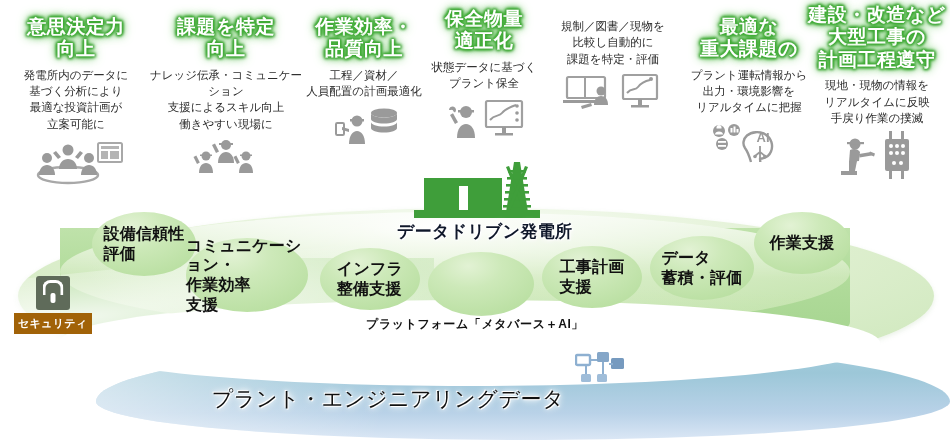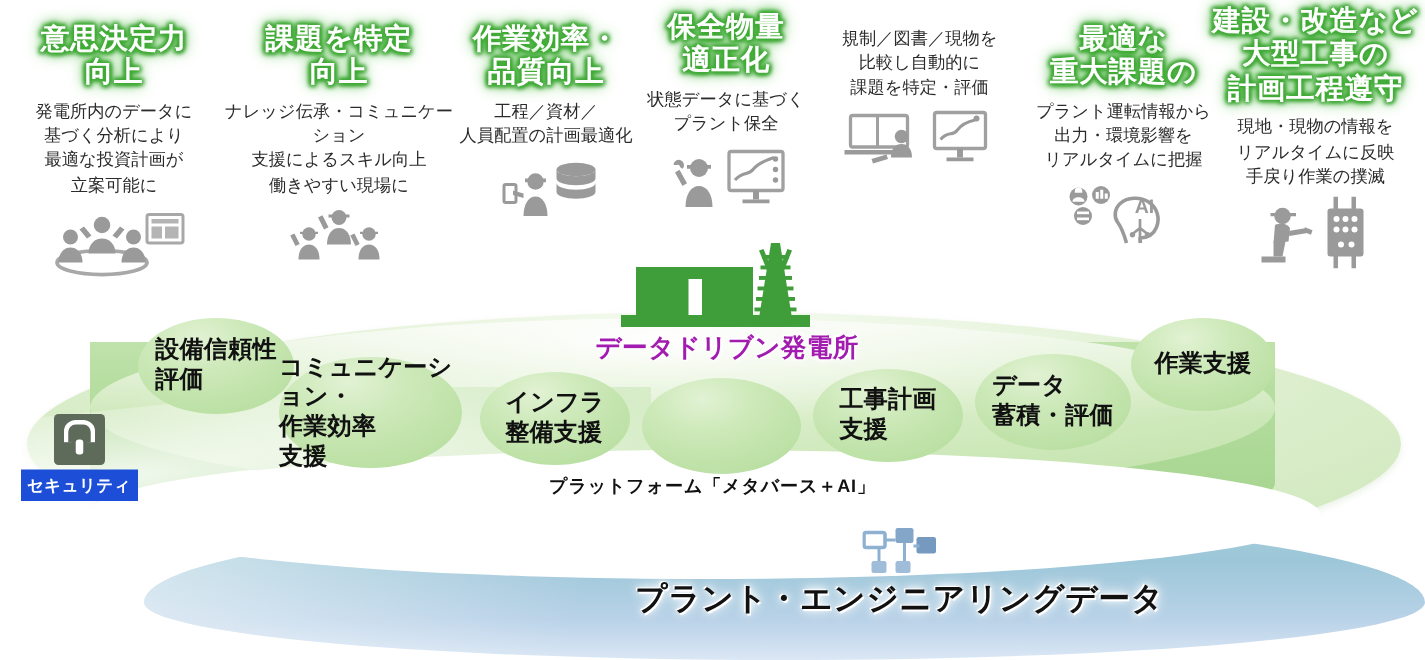--- a/index.html
+++ b/index.html
@@ -90,21 +90,21 @@
     font-size:11.5px;
     line-height:1.42;
     white-space:pre-line;
     font-weight:normal;
   }
   .col-icon{margin-top:5px;display:flex;justify-content:center;align-items:flex-end;gap:3px;}
 
   
   #plant{position:absolute;left:397px;top:156px;width:160px;text-align:center;}
   #plant-title{
-    font-size:17px;font-weight:bold;color:#a21caf;letter-spacing:.3px;
+    font-size:17px;font-weight:bold;color:#0f172a;letter-spacing:.3px;
     text-shadow:0 0 3px #fff,0 0 5px #fff,0 0 7px #fff,1px 1px 0 #fff,-1px -1px 0 #fff;
     white-space:nowrap;
     position:relative;top:-2px;
   }
 
   
   .bubble{position:absolute;display:flex;align-items:center;justify-content:center;}
   .bubble-shape{
     position:absolute;left:0;top:0;width:100%;height:100%;
     border-radius:50%;
@@ -116,22 +116,22 @@
     line-height:1.22;text-align:left;white-space:pre-line;letter-spacing:.2px;
   }
 
   
   #platform-text{
     position:absolute;left:0;top:316px;width:950px;text-align:center;
     font-size:12px;font-weight:bold;color:#111;letter-spacing:.6px;
     text-shadow:0 0 4px #fff,0 0 7px #fff,0 0 10px #fff,1px 1px 0 #fff,-1px -1px 0 #fff;
   }
   #data-text{
-    position:absolute;left:0;top:385px;width:776px;text-align:right;
-    font-size:21px;font-weight:bold;color:#111;letter-spacing:.6px;
+    position:absolute;left:0;top:385px;width:776px;text-align:center;
+    font-size:21px;font-weight:normal;color:#111;letter-spacing:.6px;
     text-shadow:0 0 4px #fff,0 0 7px #fff,0 0 10px #fff,1px 1px 0 #fff,-1px -1px 0 #fff;
   }
   #net-icon{position:absolute;left:575px;top:352px;opacity:.85;}
 
   
   #security{position:absolute;left:14px;top:276px;text-align:center;}
   #sec-lock{
     width:34px;height:34px;margin:0 auto;
     background:#5f6b5a;border-radius:3px;
     position:relative;
@@ -139,21 +139,21 @@
   #sec-lock:before{
     content:"";position:absolute;left:50%;top:4px;transform:translateX(-50%);
     width:15px;height:12px;border:3.5px solid #ffffff;border-bottom:none;
     border-radius:8px 8px 0 0;
   }
   #sec-lock:after{
     content:"";position:absolute;left:50%;top:17px;transform:translateX(-50%);
     width:5px;height:10px;background:#ffffff;border-radius:2px;
   }
   #sec-label{
-    margin-top:3px;background:#1d4ed8;color:#fff;
+    margin-top:3px;background:#a16207;color:#fff;
     font-size:11px;font-weight:bold;padding:3px 5px 3px 4px;
     letter-spacing:.3px;white-space:nowrap;
   }
 
   svg{display:block;}
   .gico{fill:#9a9a9a;}
   .gico-l{fill:#b4b4b4;}
 </style>
 </head>
 <body>

